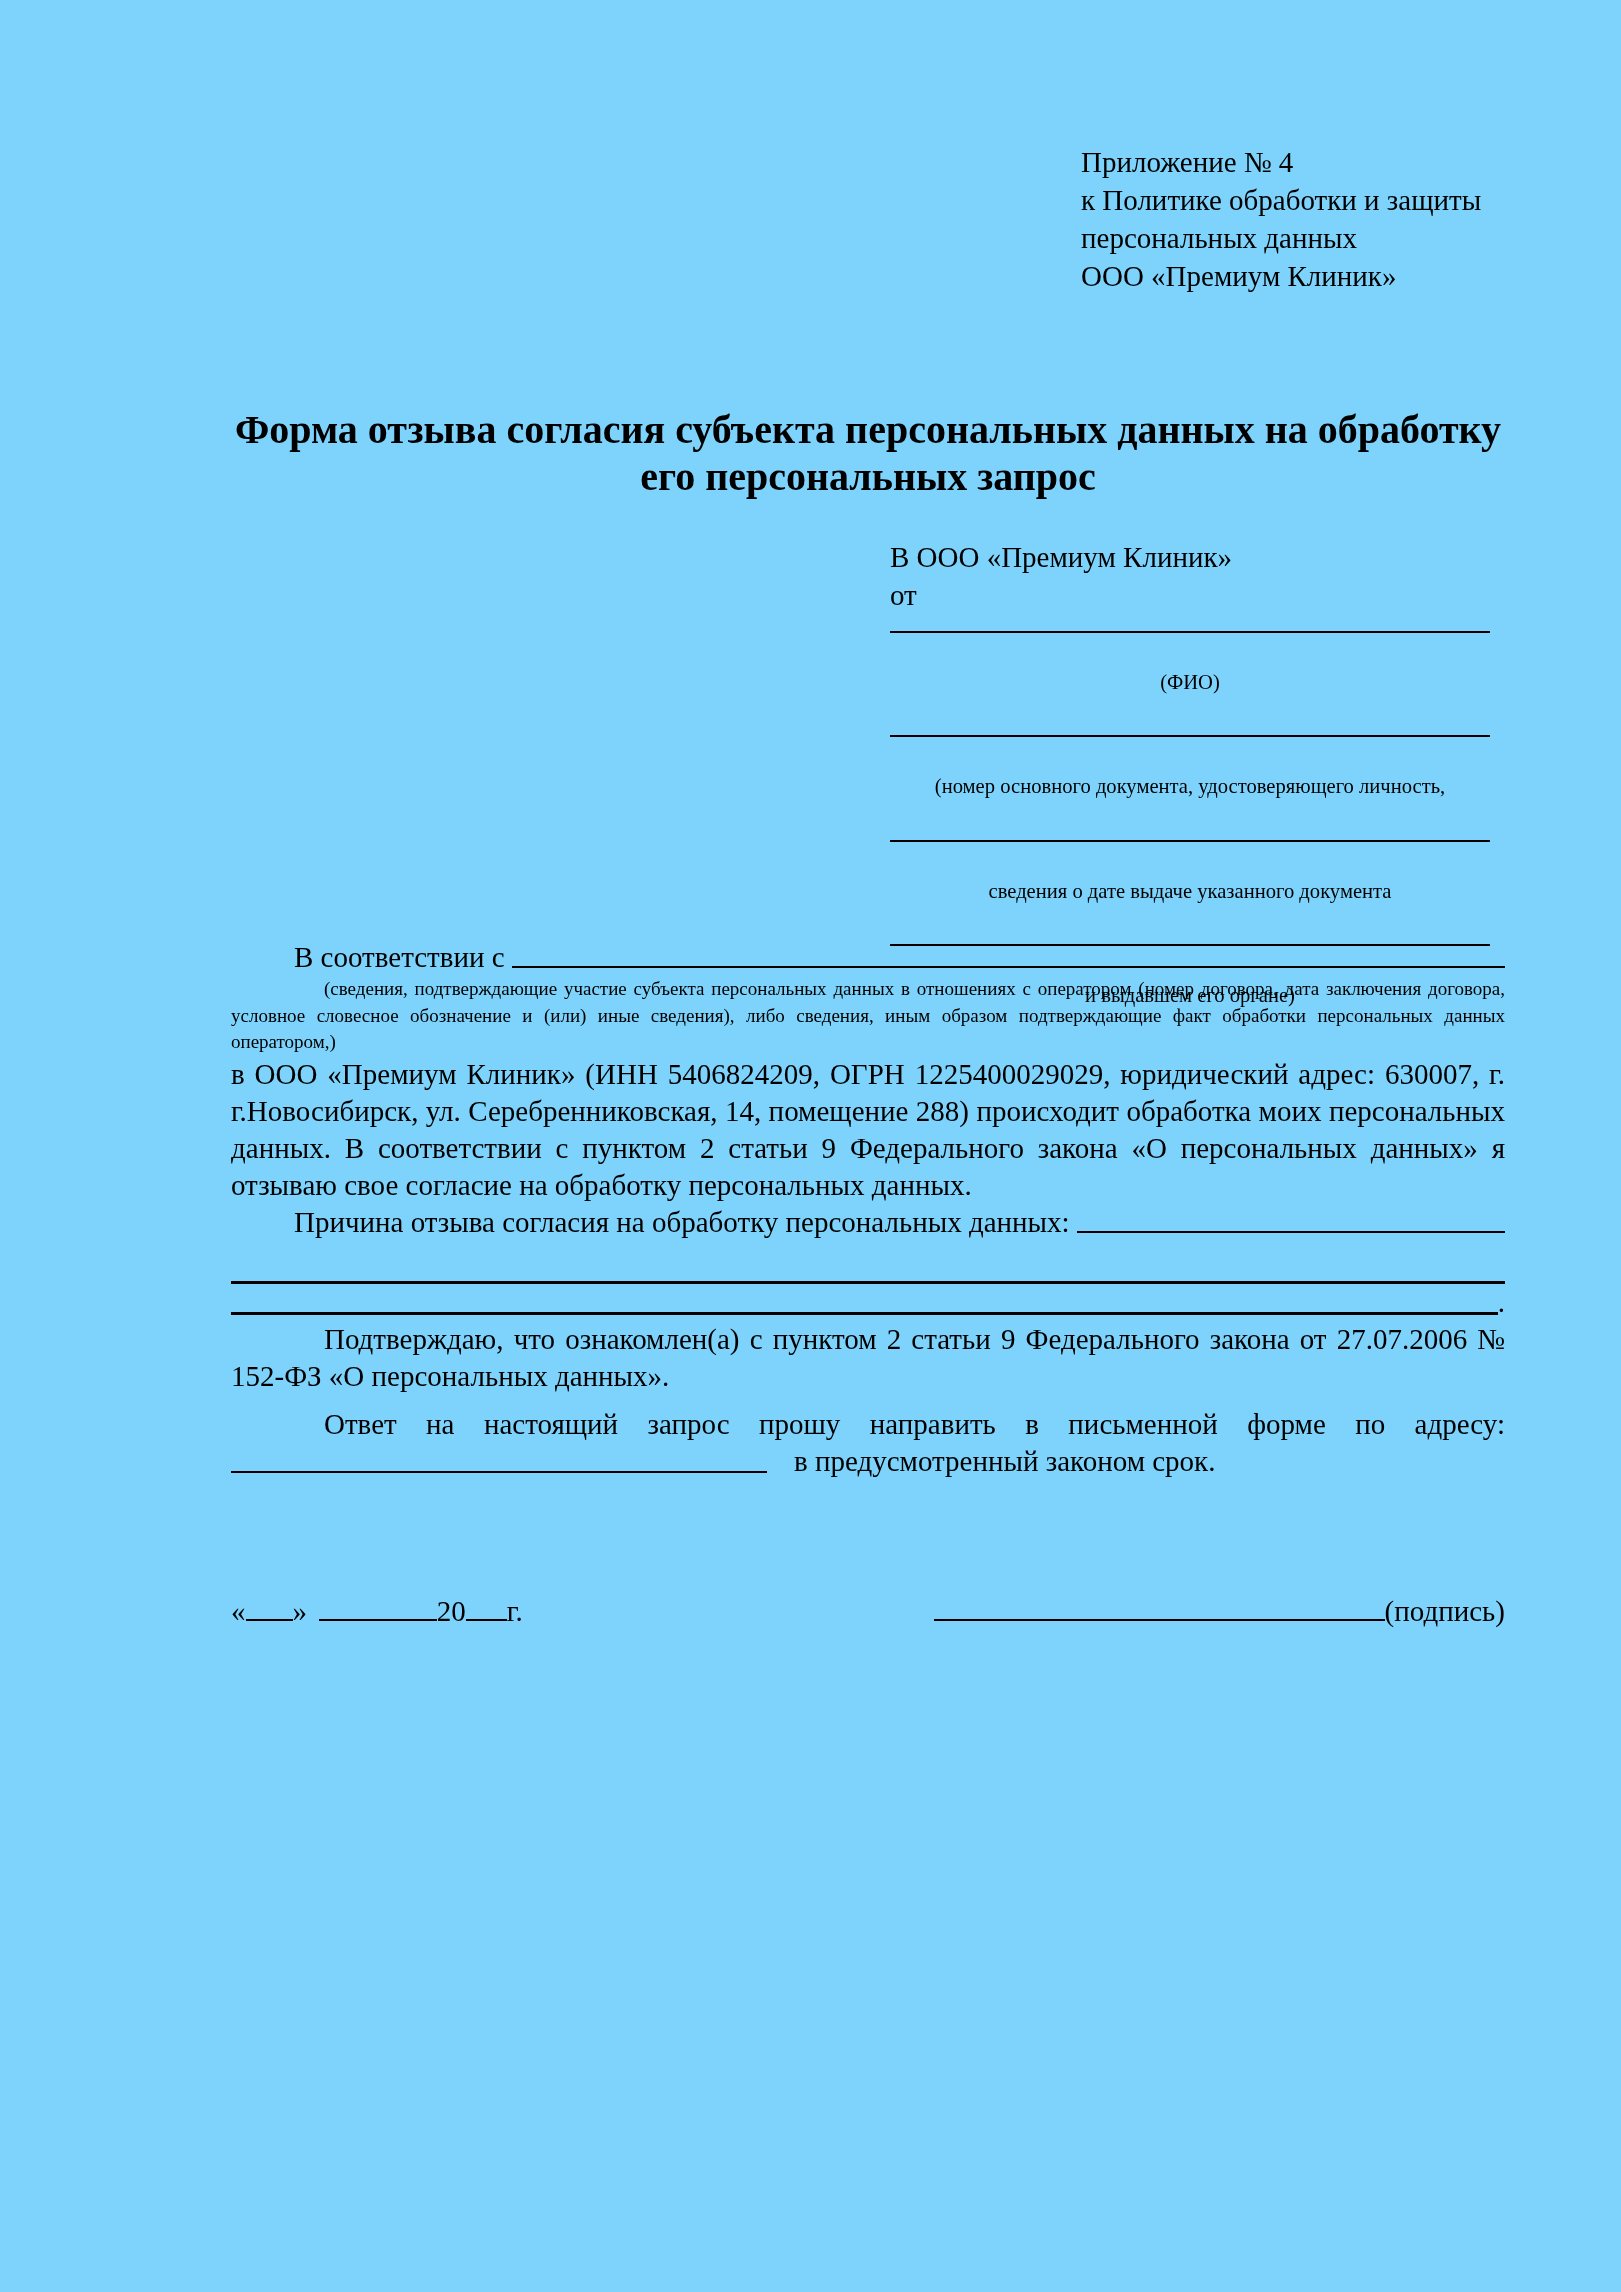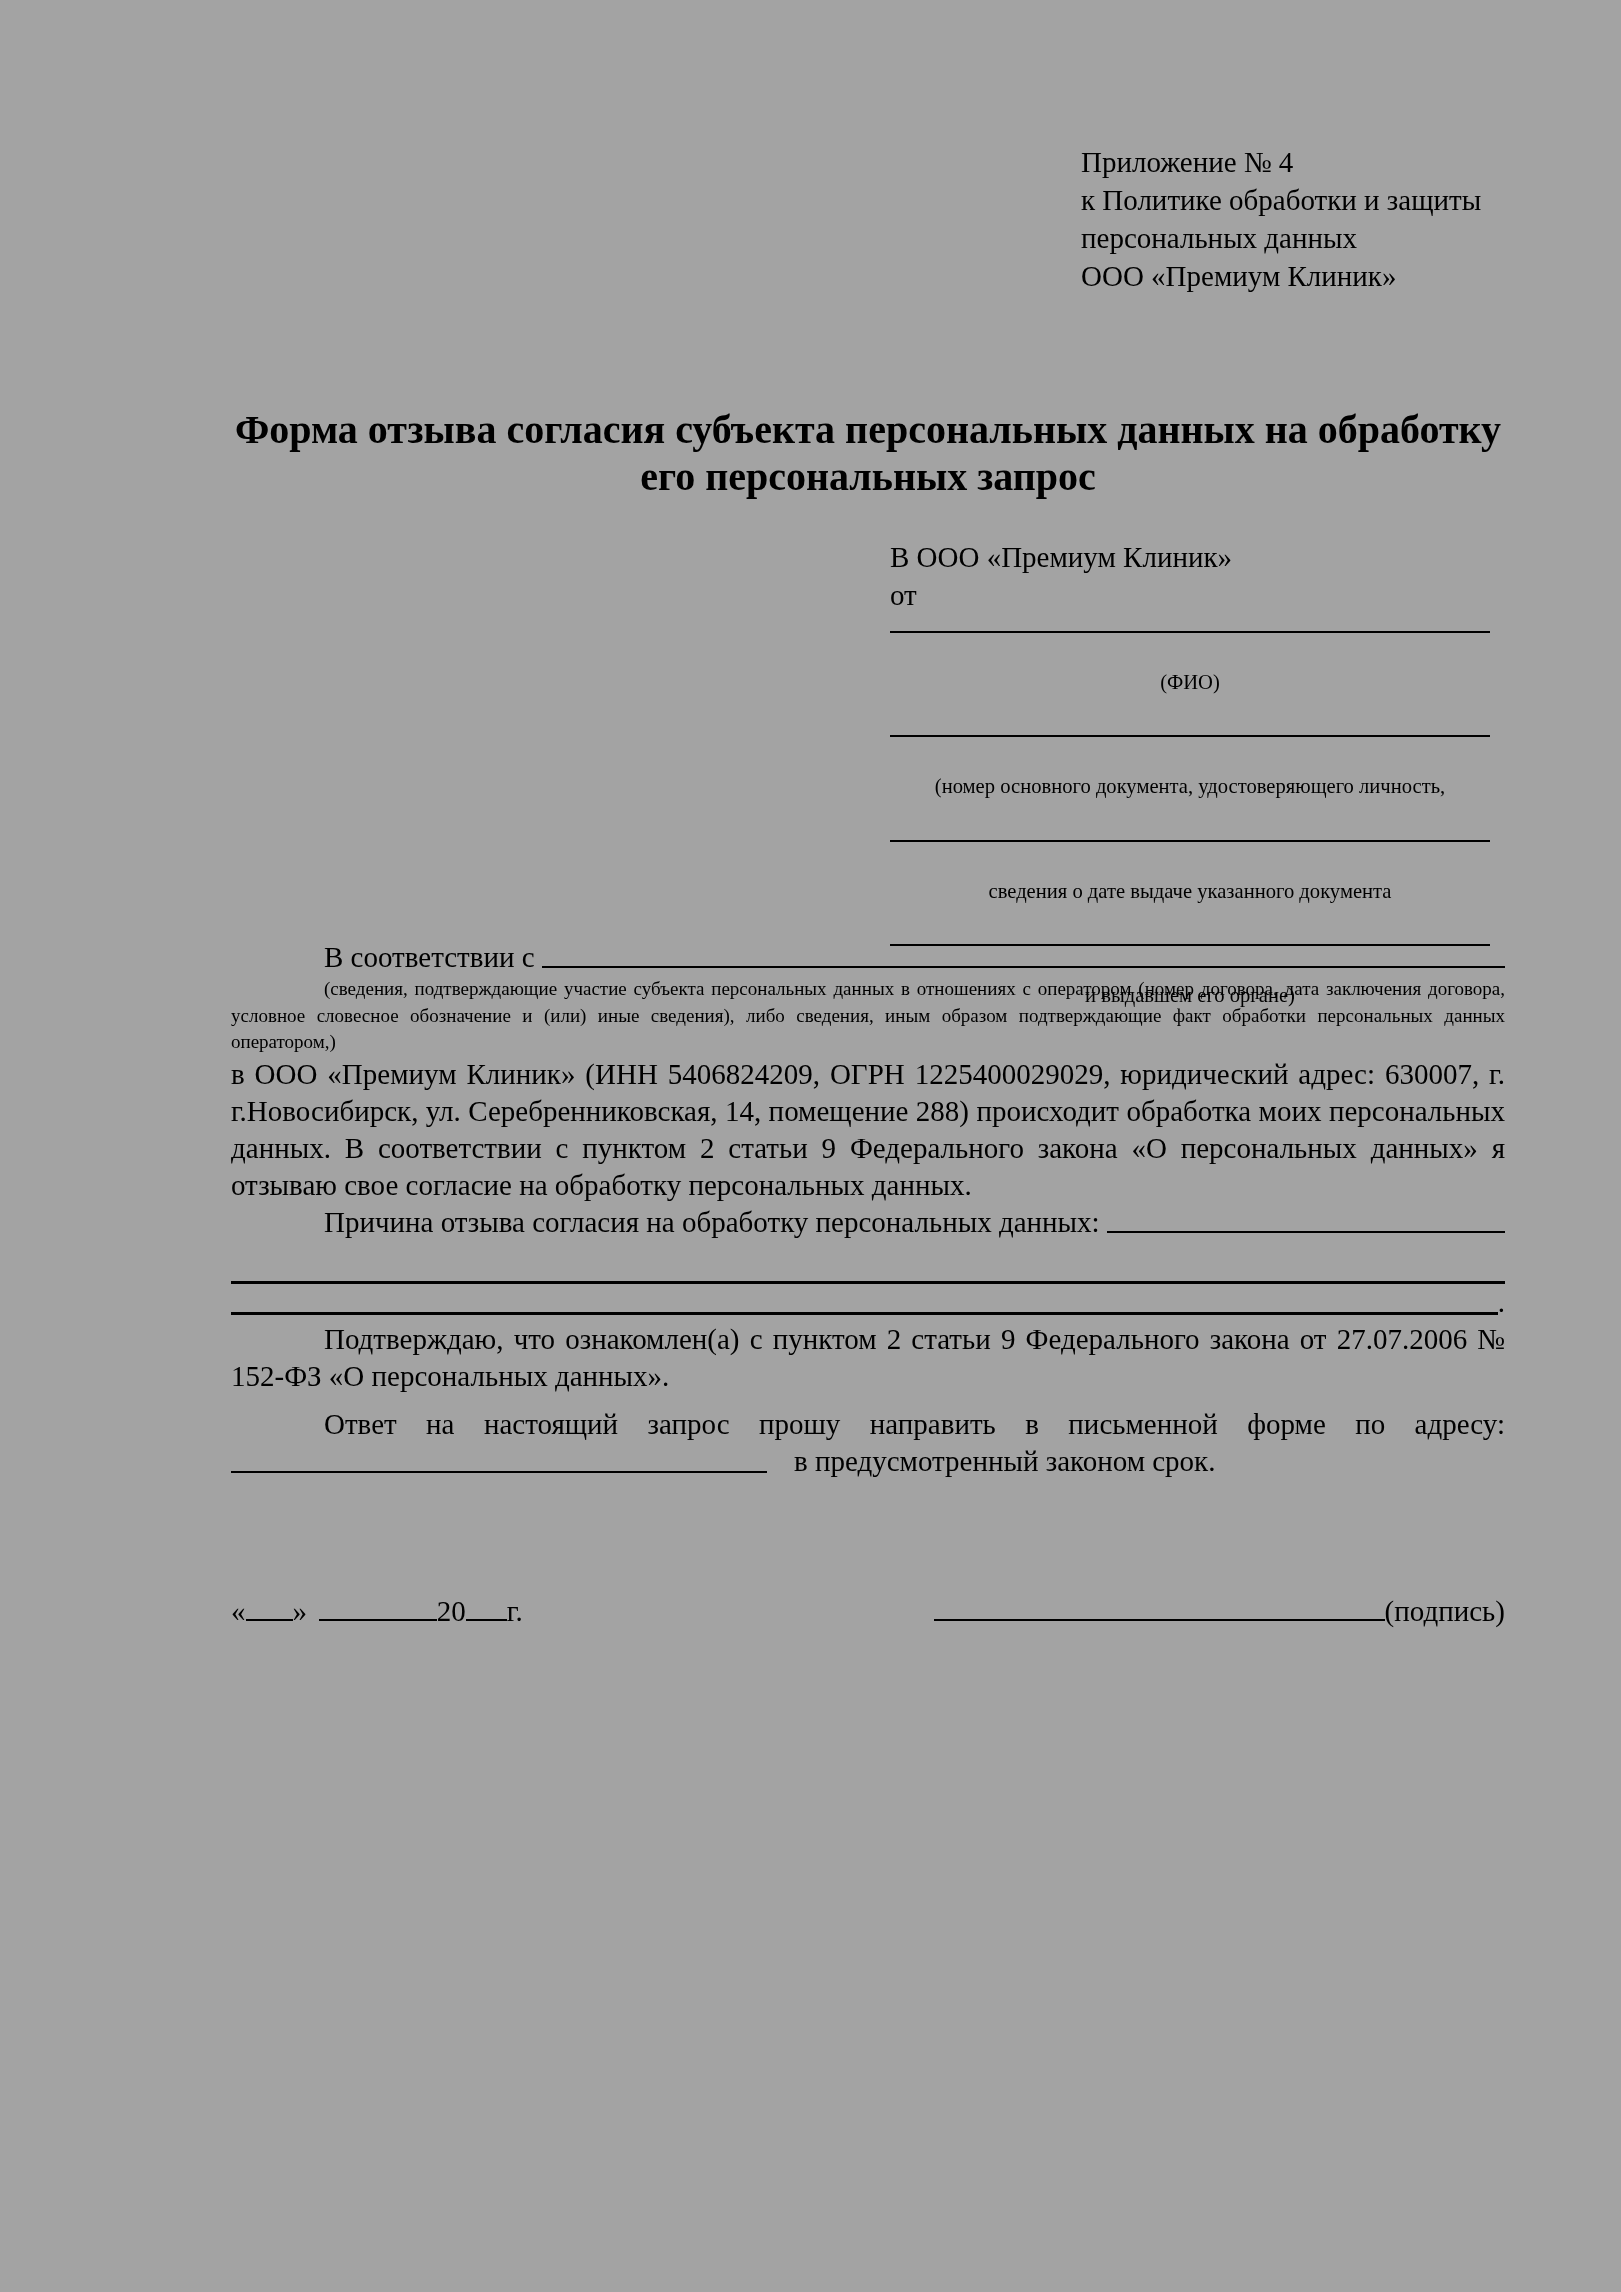--- a/index.html
+++ b/index.html
@@ -1,37 +1,37 @@
 <!DOCTYPE html>
 <html lang="ru"><head>
 <meta charset="utf-8">
 <style>
   * { margin:0; padding:0; box-sizing:border-box; }
   html, body { background:#ffffff; }
   .page {
-    position:relative; width:1621px; height:2293px; background:#a3a3a3; color:#000;
+    position:relative; width:1621px; height:2293px; background:#7dd3fc; color:#000;
     font-family:"Liberation Serif","DejaVu Serif",serif; overflow:hidden;
   }
   
   .appendix { position:absolute; left:1081px; top:143px; font-size:29px; line-height:38px; }
   
   .title { position:absolute; left:231px; top:406px; width:1274px; text-align:center;
            font-weight:700; font-size:40px; line-height:47px; }
   
   .addressee { position:absolute; left:890px; top:538px; width:600px; font-size:29px; line-height:38px; }
   .addressee .field { margin-top:40px; }
   .addressee .field.first { margin-top:16.7px; }
   .addressee .rule { height:0; border-bottom:2.9px solid #000; }
   .addressee .caption { text-align:center; font-size:20.6px; line-height:26.5px;margin-top:36px; }
   
   .stmt-heading { position:absolute; left:231px; top:898px; width:1274px; text-align:center;
                   font-size:29px; line-height:38px; }
   .main { position:absolute; left:231px; top:939px; width:1274px; font-size:29px; line-height:37px; }
   .row { display:flex; }
-  .row .label { margin-left:93px; white-space:nowrap; margin-right:7.8px; }
+  .row .label { margin-left:63px; white-space:nowrap; margin-right:7.8px; }
   .rule-fill { flex:1 1 auto; border-bottom:2.9px solid #000; align-self:flex-end; margin-bottom:7.8px; }
   .note { font-size:19px; line-height:26.5px; text-align:justify; text-indent:93px; }
   .body-para { text-align:justify; }
   .blank1 { height:43px; border-bottom:3.9px solid #000; }
   .blank2 { display:flex; height:37px; }
   .blank2 .rule-fill { border-bottom-width:3.9px; margin-bottom:5.9px; }
   .blank2 .period { align-self:flex-end; }
   .confirm { text-align:justify; text-indent:93px; }
   .reply { text-align:justify; text-align-last:justify; text-indent:93px; margin-top:11.8px; }
   .reply2 { display:flex;gap:27px; }

